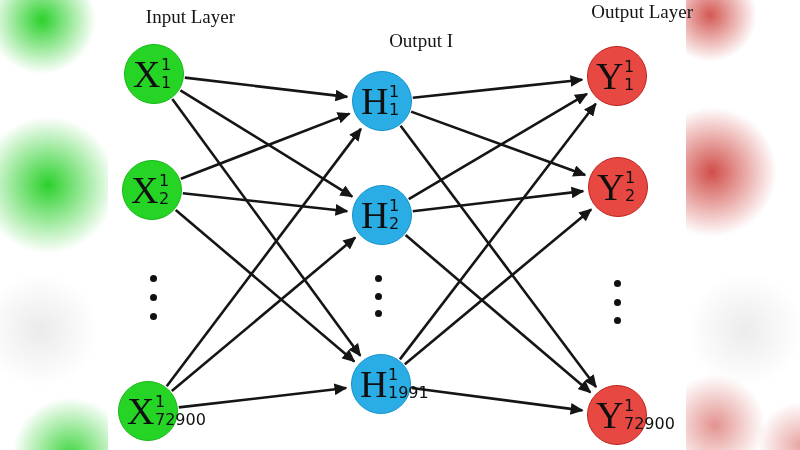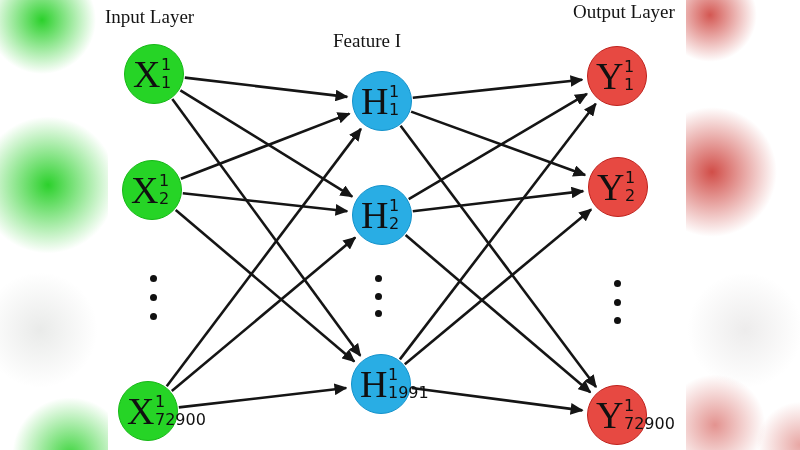--- a/index.html
+++ b/index.html
@@ -22,21 +22,21 @@
       radial-gradient(circle 70px at 715px 425px, rgba(204,58,52,0.55), rgba(204,58,52,0) 72%),
       radial-gradient(circle 60px at 800px 445px, rgba(204,58,52,0.45), rgba(204,58,52,0) 72%),
       radial-gradient(circle 80px at 745px 330px, rgba(128,120,120,0.14), rgba(128,120,120,0) 72%);
   }
   .canvas{
     position:absolute;left:108px;top:0;width:578px;height:450px;
     background:#ffffff;
   }
   #edges{position:absolute;left:0;top:0;width:800px;height:450px;}
   .layer-title{
-    position:absolute;text-align:left;
+    position:absolute;text-align:right;
     font-family:"Liberation Serif", serif;
     font-size:19px;color:#141414;white-space:nowrap;
   }
   .title-input  {left:105px;top:6px;width:130px;}
   .title-hidden {left:333px;top:30px;width:120px;}
   .title-output {left:573px;top:1px;width:120px;}
   .node{
     position:absolute;width:60px;height:60px;border-radius:50%;
     border:1.5px solid transparent;box-sizing:border-box;
   }
@@ -84,21 +84,21 @@
         <line x1="408.7" y1="199.2" x2="586.9" y2="93.8" stroke="#151515" stroke-width="2.6" marker-end="url(#ah)"></line>
         <line x1="412.8" y1="211.3" x2="583.2" y2="191.1" stroke="#151515" stroke-width="2.6" marker-end="url(#ah)"></line>
         <line x1="405.6" y1="235.1" x2="590.3" y2="392.3" stroke="#151515" stroke-width="2.6" marker-end="url(#ah)"></line>
         <line x1="399.9" y1="359.4" x2="595.7" y2="103.8" stroke="#151515" stroke-width="2.6" marker-end="url(#ah)"></line>
         <line x1="404.8" y1="364.2" x2="591.1" y2="209.4" stroke="#151515" stroke-width="2.6" marker-end="url(#ah)"></line>
         <line x1="411.7" y1="388.0" x2="582.3" y2="410.4" stroke="#151515" stroke-width="2.6" marker-end="url(#ah)"></line>
       </g>
   </svg>
 
   <div class="layer-title title-input">Input Layer</div>
-  <div class="layer-title title-hidden">Feature I</div>
+  <div class="layer-title title-hidden">Output I</div>
   <div class="layer-title title-output">Output Layer</div>
 
   <div class="dot" style="left: 149.5px; top: 274.5px;"></div>
     <div class="dot" style="left: 149.5px; top: 293.5px;"></div>
     <div class="dot" style="left: 149.5px; top: 312.5px;"></div>
     <div class="dot" style="left: 374.5px; top: 274.5px;"></div>
     <div class="dot" style="left: 374.5px; top: 292.5px;"></div>
     <div class="dot" style="left: 374.5px; top: 309.5px;"></div>
     <div class="dot" style="left: 613.5px; top: 279.5px;"></div>
     <div class="dot" style="left: 613.5px; top: 298.5px;"></div>

